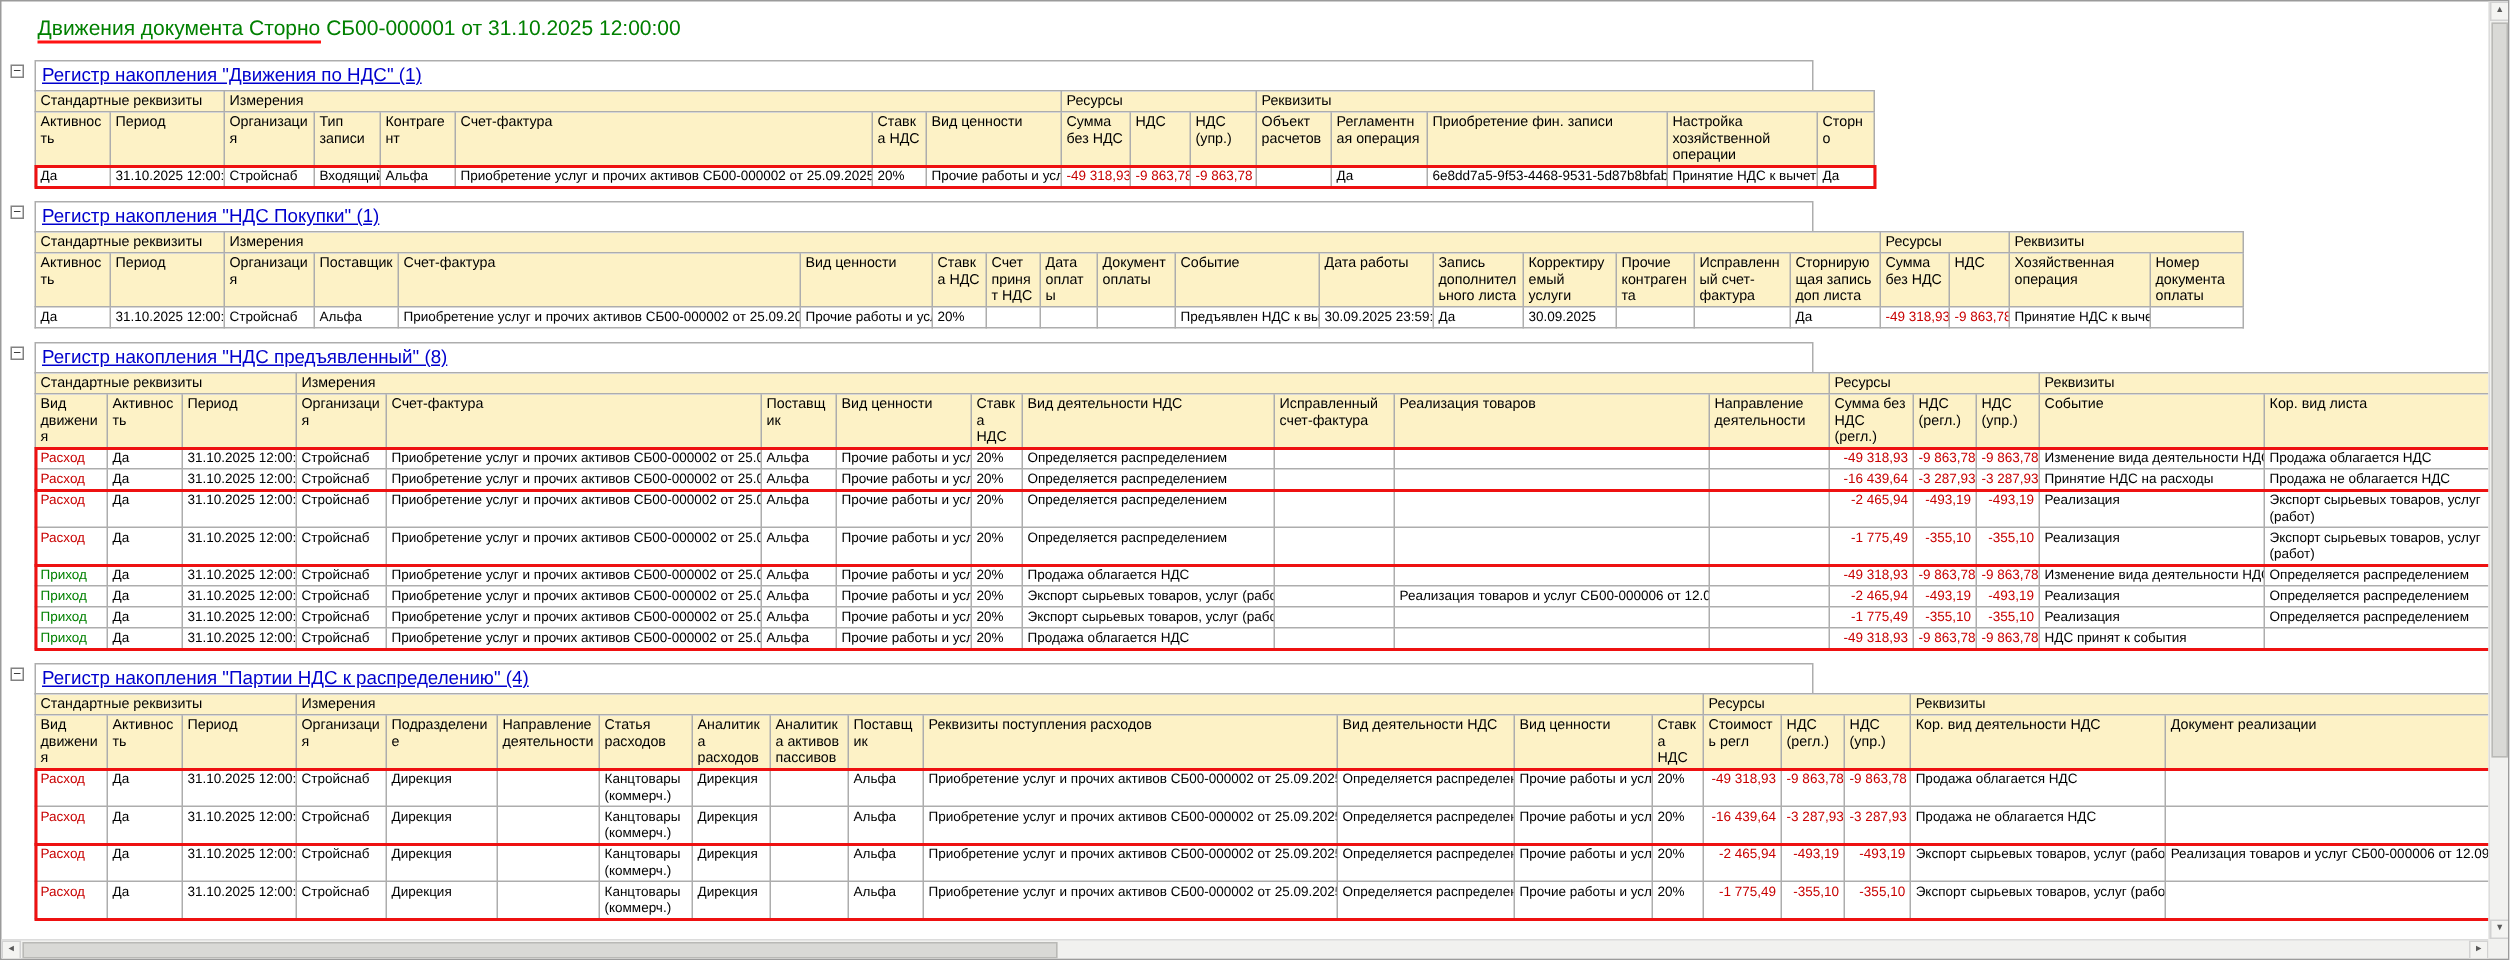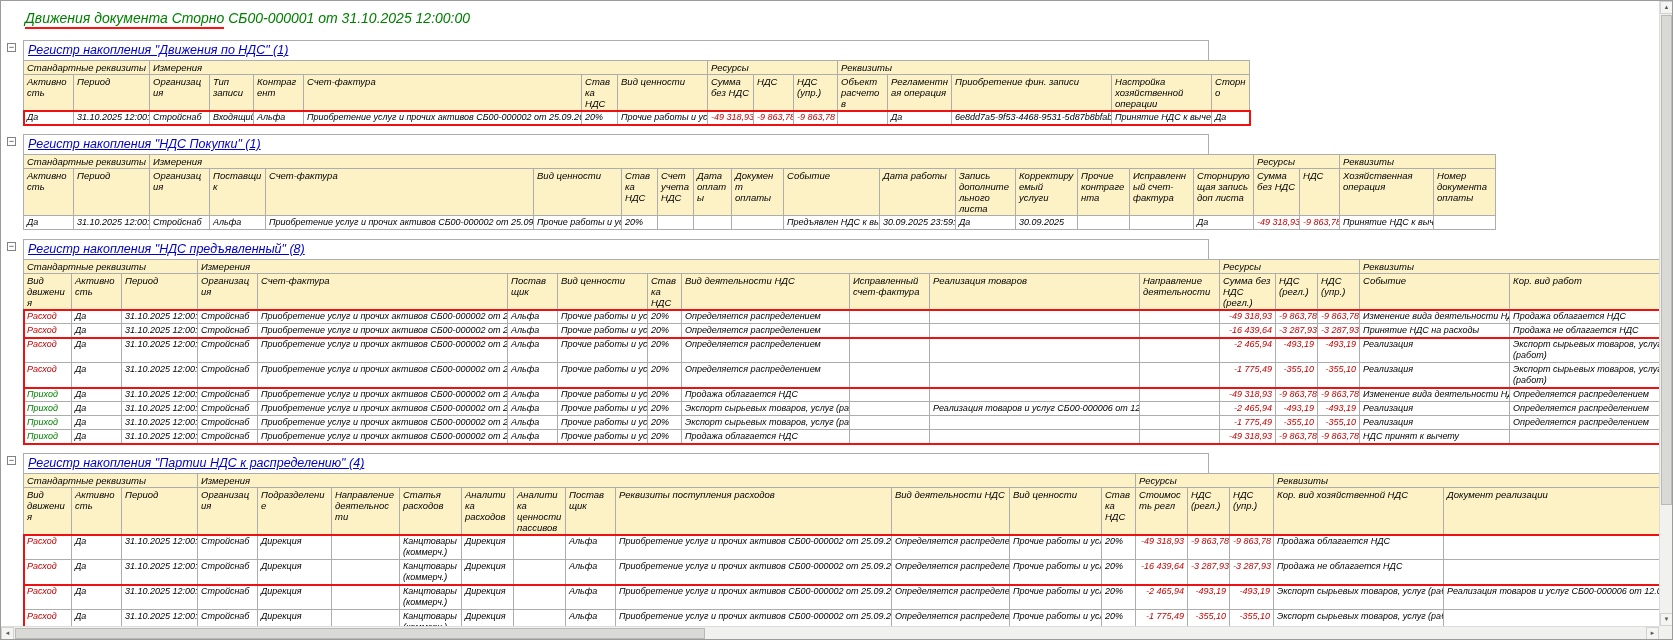--- a/index.html
+++ b/index.html
@@ -1,18 +1,18 @@
 <!DOCTYPE html>
 <html><head>
 <meta charset="utf-8">
 <style>
   * { box-sizing: border-box; }
   html,body { margin:0; padding:0; background:#e8e8e8; font-family:"Liberation Sans","DejaVu Sans",sans-serif; }
   .frame { position:relative; width:1673px; height:640px; background:#fff; border:1px solid #9b9b9b; overflow:hidden; }
-  .content { position:absolute; left:0; top:0; right:13px; bottom:13px; overflow:hidden; padding:5px 0 16px 22px;font-style:italic; }
+  .content { position:absolute; left:0; top:0; right:13px; bottom:13px; overflow:hidden; padding:5px 0 16px 22px; }
 
   .title { font-size:14px; color:#008000; margin:4px 0 11px 2px; white-space:nowrap; }
   .title .uline { display:inline-block; border-bottom:2px solid #ff1212; padding-bottom:1px; }
 
   .section { position:relative; margin:0 0 9px 0; }
   .grpbox { position:absolute; left:-16px; top:3px; width:9px; height:9px; border:1px solid #828282; background:#fff;
             color:#333; font-size:9px; line-height:7px; text-align:center; cursor:pointer; }
   .caption { width:1186px; border:1px solid #adadad; background:#fff; padding:2px 5px 3px 4px; font-size:12.5px; }
   .caption span { color:#0000cd; text-decoration:underline; cursor:pointer; }
 
@@ -152,21 +152,21 @@
                 <th colspan="2">Реквизиты</th>
               </tr>
               <tr>
                 <th>Активность</th>
                 <th>Период</th>
                 <th>Организация</th>
                 <th>Поставщик</th>
                 <th>Счет-фактура</th>
                 <th>Вид ценности</th>
                 <th>Ставка НДС</th>
-                <th>Счет учета НДС</th>
+                <th>Счет принят НДС</th>
                 <th>Дата оплаты</th>
                 <th>Документ оплаты</th>
                 <th>Событие</th>
                 <th>Дата работы</th>
                 <th>Запись дополнительного листа</th>
                 <th>Корректируемый услуги</th>
                 <th>Прочие контрагента</th>
                 <th>Исправленный счет-фактура</th>
                 <th>Сторнирующая запись доп листа</th>
                 <th>Сумма без НДС</th>
@@ -245,21 +245,21 @@
                 <th>Вид ценности</th>
                 <th>Ставка НДС</th>
                 <th>Вид деятельности НДС</th>
                 <th>Исправленный счет-фактура</th>
                 <th>Реализация товаров</th>
                 <th>Направление деятельности</th>
                 <th>Сумма без НДС (регл.)</th>
                 <th>НДС (регл.)</th>
                 <th>НДС (упр.)</th>
                 <th>Событие</th>
-                <th>Кор. вид работ</th>
+                <th>Кор. вид листа</th>
               </tr>
             </thead>
             <tbody class="hl">
               <tr>
                 <td class="mv-out">Расход</td>
                 <td>Да</td>
                 <td>31.10.2025 12:00:00</td>
                 <td>Стройснаб</td>
                 <td>Приобретение услуг и прочих активов СБ00-000002 от 25.09.2025 12:00:02</td>
                 <td>Альфа</td>
@@ -402,21 +402,21 @@
                 <td>Альфа</td>
                 <td>Прочие работы и услуги</td>
                 <td>20%</td>
                 <td>Продажа облагается НДС</td>
                 <td></td>
                 <td></td>
                 <td></td>
                 <td class="num neg">-49 318,93</td>
                 <td class="num neg">-9 863,78</td>
                 <td class="num neg">-9 863,78</td>
-                <td>НДС принят к вычету</td>
+                <td>НДС принят к события</td>
                 <td class="wrap"></td>
               </tr>
             </tbody>
           </table>
         </div>
     </div>
 
     <div class="section">
       <div class="grpbox">−</div>
       <div class="caption"><span>Регистр накопления "Партии НДС к распределению" (4)</span></div>
@@ -452,30 +452,30 @@
               </tr>
               <tr>
                 <th>Вид движения</th>
                 <th>Активность</th>
                 <th>Период</th>
                 <th>Организация</th>
                 <th>Подразделение</th>
                 <th>Направление деятельности</th>
                 <th>Статья расходов</th>
                 <th>Аналитика расходов</th>
-                <th>Аналитика ценности пассивов</th>
+                <th>Аналитика активов пассивов</th>
                 <th>Поставщик</th>
                 <th>Реквизиты поступления расходов</th>
                 <th>Вид деятельности НДС</th>
                 <th>Вид ценности</th>
                 <th>Ставка НДС</th>
                 <th>Стоимость регл</th>
                 <th>НДС (регл.)</th>
                 <th>НДС (упр.)</th>
-                <th>Кор. вид хозяйственной НДС</th>
+                <th>Кор. вид деятельности НДС</th>
                 <th>Документ реализации</th>
               </tr>
             </thead>
             <tbody class="hl">
               <tr>
                 <td class="mv-out">Расход</td>
                 <td>Да</td>
                 <td>31.10.2025 12:00:00</td>
                 <td>Стройснаб</td>
                 <td>Дирекция</td>

